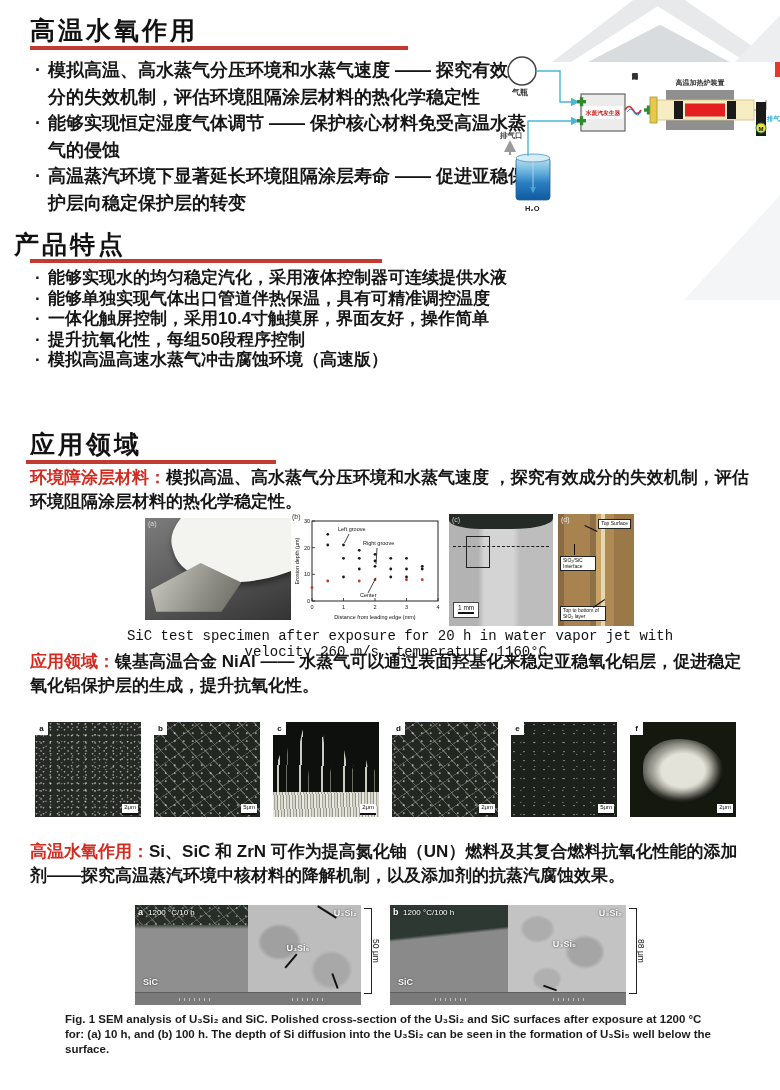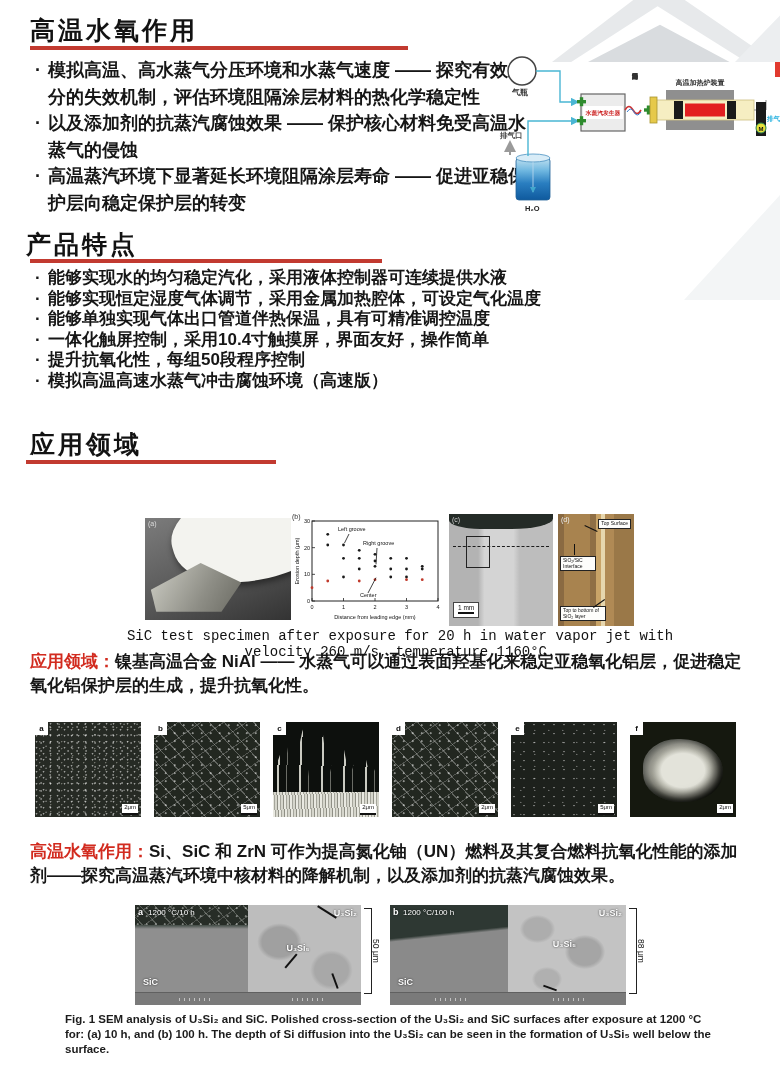--- a/index.html
+++ b/index.html
@@ -93,21 +93,21 @@
   <div class="chev" style="left:540px;top:0;width:240px;height:62px;background:#ffffff;clip-path:polygon(13% 100%,49% 10%,86% 100%);"></div>
   <div class="chev" style="left:540px;top:0;width:240px;height:62px;background:#d9dcdf;clip-path:polygon(20% 100%,50% 40%,79% 100%);"></div>
   <div class="chev" style="left:730px;top:0;width:50px;height:62px;background:#eceef0;clip-path:polygon(10% 100%,100% 25%,100% 100%);"></div>
   <div class="chev" style="left:660px;top:195px;width:120px;height:105px;background:#f3f5f6;clip-path:polygon(100% 0,100% 100%,20% 100%);"></div>
   <div class="redtick"></div>
 
   <div class="abs sec-title" style="left:30px;top:14px;">高温水氧作用</div>
   <div class="rule" style="left:30px;top:46px;width:378px;"></div>
   <ul class="bullets b1 abs" style="left:33px;top:57px;width:498px;">
     <li>模拟高温、高水蒸气分压环境和水蒸气速度 —— 探究有效成分的失效机制，评估环境阻隔涂层材料的热化学稳定性</li>
-    <li>以及添加剂的抗蒸汽腐蚀效果 —— 保护核心材料免受高温水蒸气的侵蚀</li>
+    <li>能够实现恒定湿度气体调节 —— 保护核心材料免受高温水蒸气的侵蚀</li>
     <li>高温蒸汽环境下显著延长环境阻隔涂层寿命 —— 促进亚稳保护层向稳定保护层的转变</li>
   </ul>
 
   <div class="abs" style="left:498px;top:44px;width:282px;height:172px;">
     <svg width="282" height="172" viewBox="0 0 282 172">
       <defs>
         <marker id="arrC" markerWidth="6" markerHeight="6" refX="5" refY="3" orient="auto">
           <path d="M0,0 L6,3 L0,6 z" fill="#4ab6d4"></path>
         </marker>
         <marker id="arrG" markerWidth="6" markerHeight="6" refX="5" refY="3" orient="auto">
@@ -165,34 +165,36 @@
       <rect x="187" y="59.5" width="40" height="13" fill="#e31f1f"></rect>
 
       <path d="M256,66 H268 V56" fill="none" stroke="#8a8a8a" stroke-width="1"></path>
       <rect x="258" y="58" width="10" height="34" fill="#1a1a1a"></rect>
       <circle cx="263" cy="84" r="5" fill="#e8e13a" stroke="#2a8a5a" stroke-width="1"></circle>
       <text x="263" y="86.5" font-size="6" font-weight="bold" text-anchor="middle" fill="#111">M</text>
       <text x="269" y="77" font-size="6.5" font-weight="bold" fill="#2bb3e0">排气口</text>
     </svg>
   </div>
 
-  <div class="abs sec-title" style="left:26px;top:228px;">产品特点</div>
+  <div class="abs sec-title" style="left:14px;top:228px;">产品特点</div>
   <div class="rule" style="left:30px;top:259px;width:352px;"></div>
   <ul class="bullets b2 abs" style="left:33px;top:268px;width:540px;">
     <li>能够实现水的均匀稳定汽化，采用液体控制器可连续提供水液</li>
-    <li>能够实现恒定湿度气体调节，采用金属加热腔体，可设定气化温度</li>
     <li>能够单独实现气体出口管道伴热保温，具有可精准调控温度</li>
     <li>一体化触屏控制，采用10.4寸触摸屏，界面友好，操作简单</li>
     <li>提升抗氧化性，每组50段程序控制</li>
     <li>模拟高温高速水蒸气冲击腐蚀环境（高速版）</li>
   </ul>
 
   <div class="abs sec-title" style="left:30px;top:428px;">应用领域</div>
   <div class="rule" style="left:26px;top:460px;width:250px;"></div>
 
+  <p class="app-par" style="left:30px;top:466px;width:722px;margin:0;">
+    <span class="red-label">环境障涂层材料：</span><span>模拟高温、高水蒸气分压环境和水蒸气速度 ，探究有效成分的失效机制，评估环境阻隔涂层材料的热化学稳定性。</span>
+  </p>
 
   <div class="abs photo-a" style="left:145px;top:518px;width:146px;height:102px;">
     <div class="blob"></div>
     <div class="spec"></div>
     <span class="panel-letter" style="color:#ddd;">(a)</span>
   </div>
 
   <div class="abs" style="left:292px;top:515px;width:152px;height:112px;background:#fff;">
     <svg id="scatter" width="152" height="112" viewBox="0 0 152 112">
         <rect x="20" y="6" width="126" height="80" fill="none" stroke="#222" stroke-width="1"></rect>

